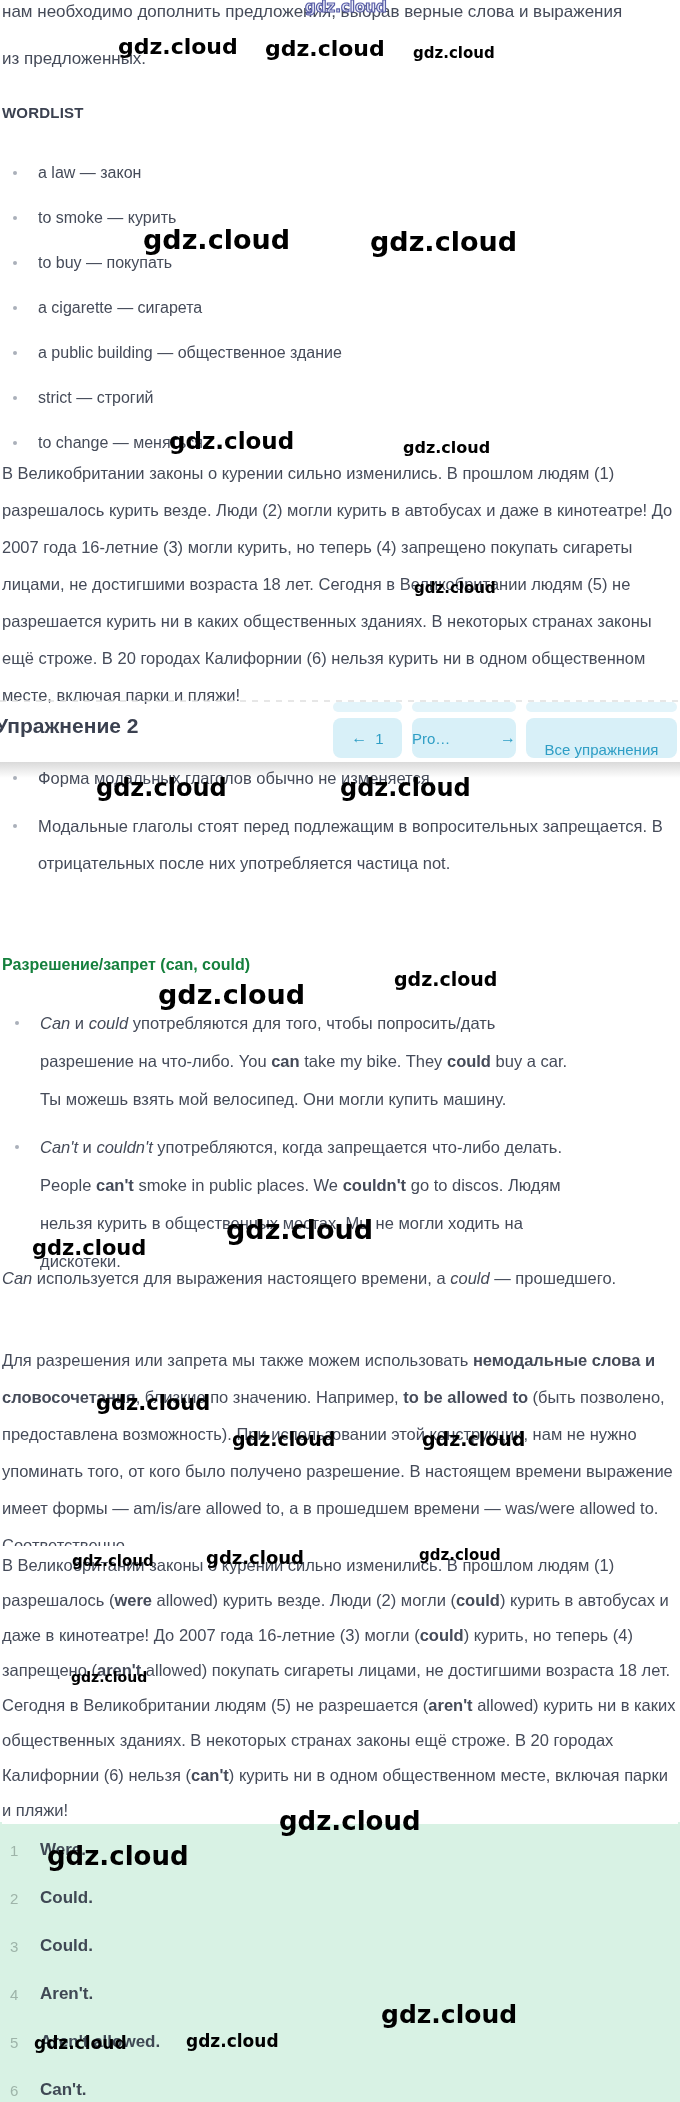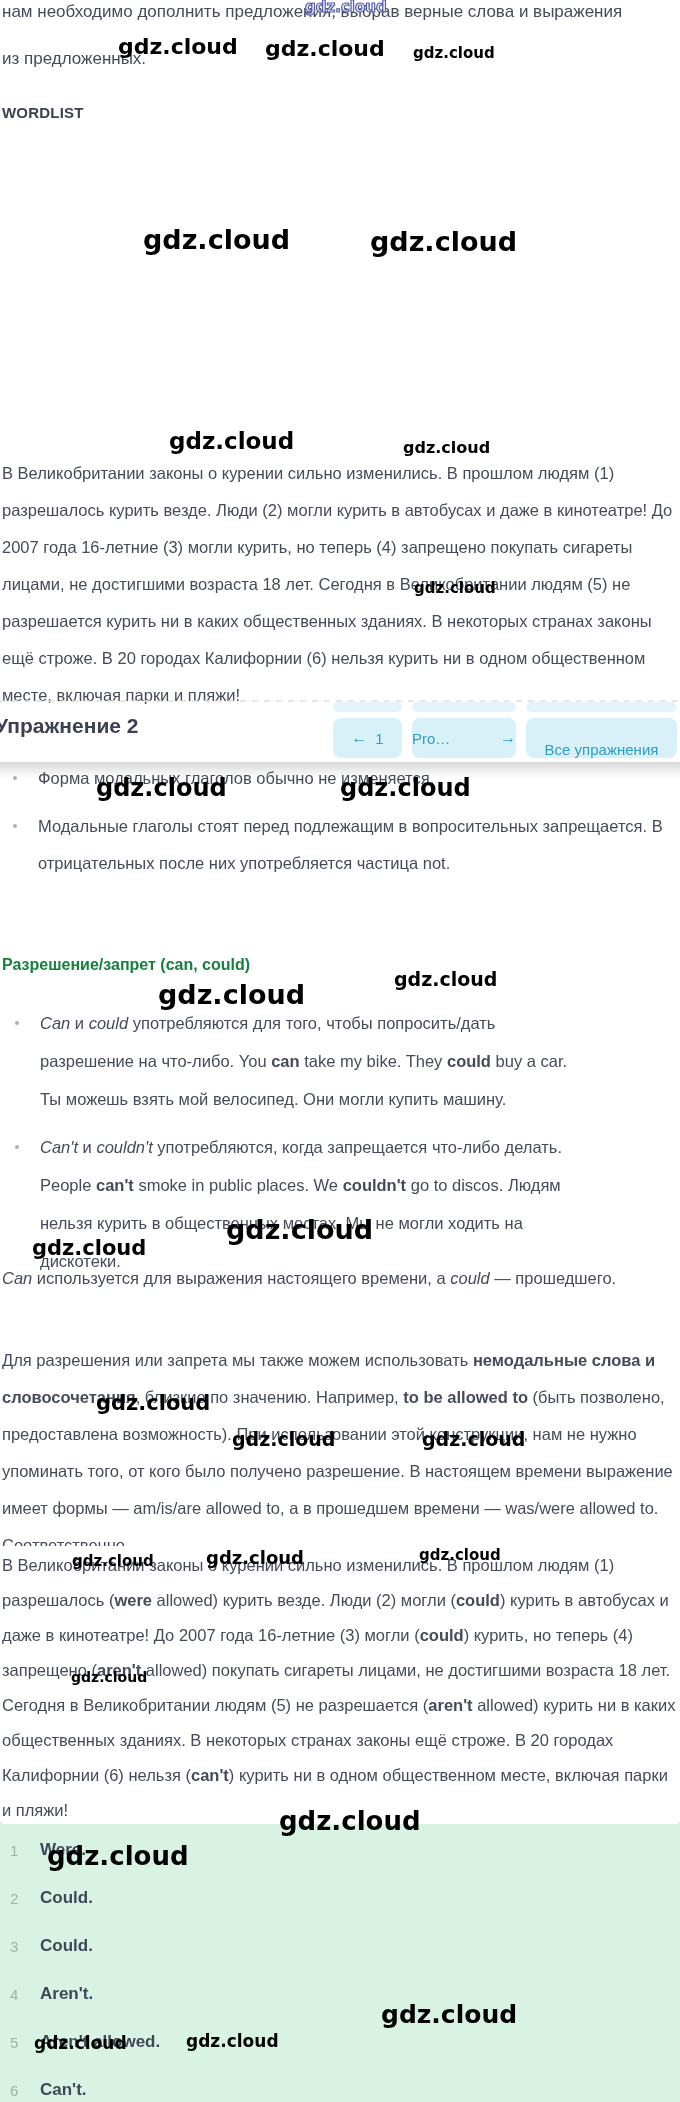--- a/index.html
+++ b/index.html
@@ -93,20 +93,29 @@
   <span class="wm" style="left:381px;top:2002px;font-size:25px">gdz.cloud</span>
   <span class="wm" style="left:34px;top:2035px;font-size:17px">gdz.cloud</span>
   <span class="wm" style="left:186px;top:2033px;font-size:17px">gdz.cloud</span>
 
   <div class="intro">
     <div class="nowrap">нам необходимо дополнить предложения, выбрав верные слова и выражения</div>
     <div class="nowrap">из предложенных.</div>
   </div>
 
   <div class="wl-title">WORDLIST</div>
+  <ul class="wl">
+    <li>a law — закон</li>
+    <li>to smoke — курить</li>
+    <li>to buy — покупать</li>
+    <li>a cigarette — сигарета</li>
+    <li>a public building — общественное здание</li>
+    <li>strict — строгий</li>
+    <li>to change — меняться</li>
+  </ul>
 
   <div class="para task">В Великобритании законы о курении сильно изменились. В прошлом людям (1) разрешалось курить везде. Люди (2) могли курить в автобусах и даже в кинотеатре! До 2007 года 16-летние (3) могли курить, но теперь (4) запрещено покупать сигареты лицами, не достигшими возраста 18 лет. Сегодня в Великобритании людям (5) не разрешается курить ни в каких общественных зданиях. В некоторых странах законы ещё строже. В 20 городах Калифорнии (6) нельзя курить ни в одном общественном месте, включая парки и пляжи!</div>
 
   <div class="dotline"></div>
   <div class="ghost g1"></div>
   <div class="ghost g2"></div>
   <div class="ghost g3"></div>
 
   <h2 class="ex-title">Упражнение 2</h2>
   <button class="btn b-prev">

